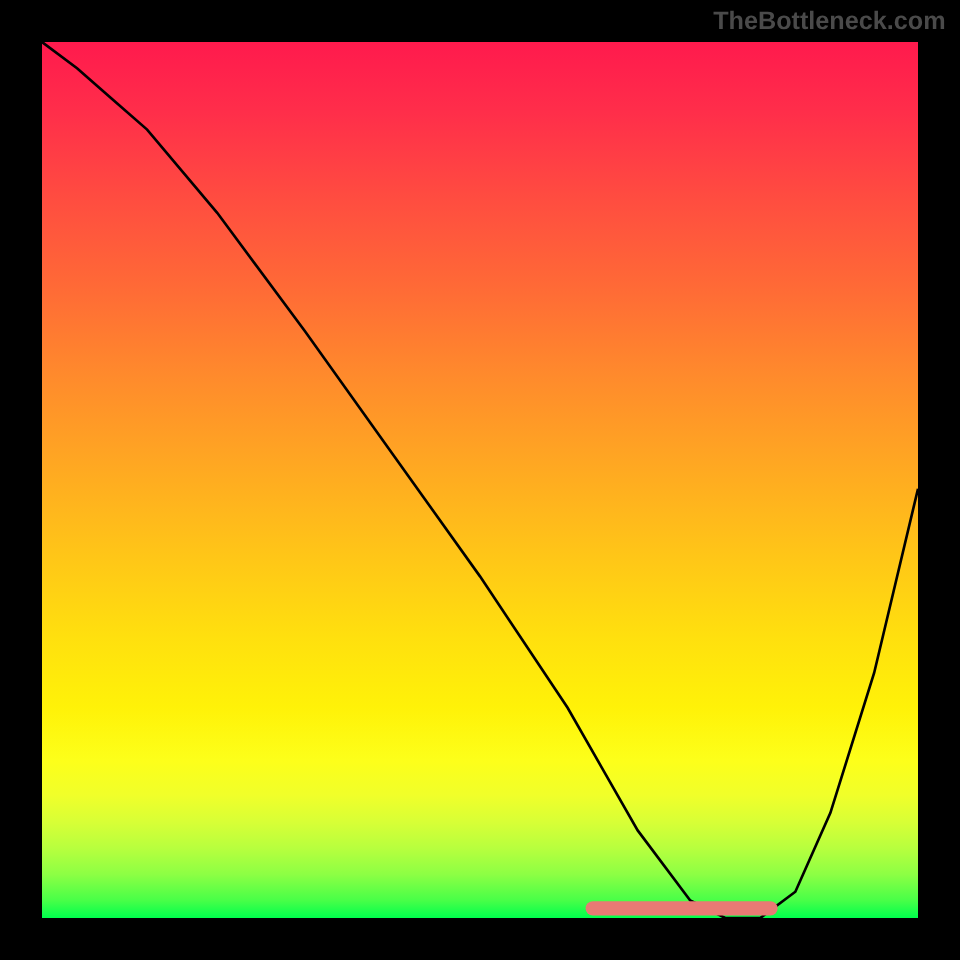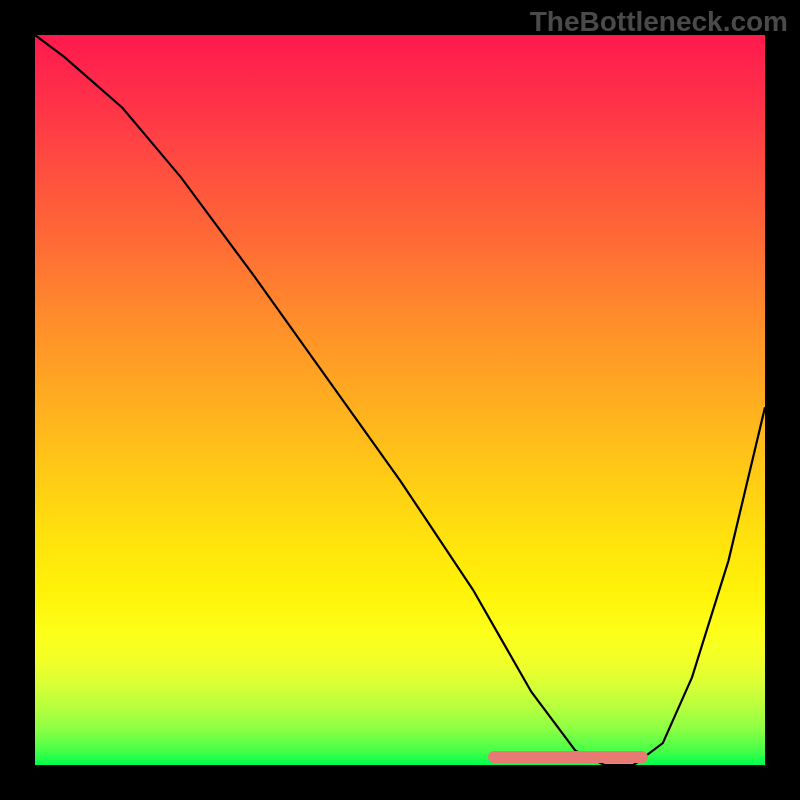--- a/index.html
+++ b/index.html
@@ -9,21 +9,21 @@
     background: #000;
     position: relative;
     font-family: Arial, sans-serif;
     overflow: hidden;
   }
   .watermark {
     position: absolute;
     top: 6px;
     right: 12px;
     color: #4a4a4a;
-    font-size: 28px;
+    font-size: 21px;
     font-weight: bold;
     z-index: 10;
     text-align: right;
   }
   .plot-area {
     position: absolute;
     left: 35px;
     top: 35px;
     width: 730px;
     height: 730px;

